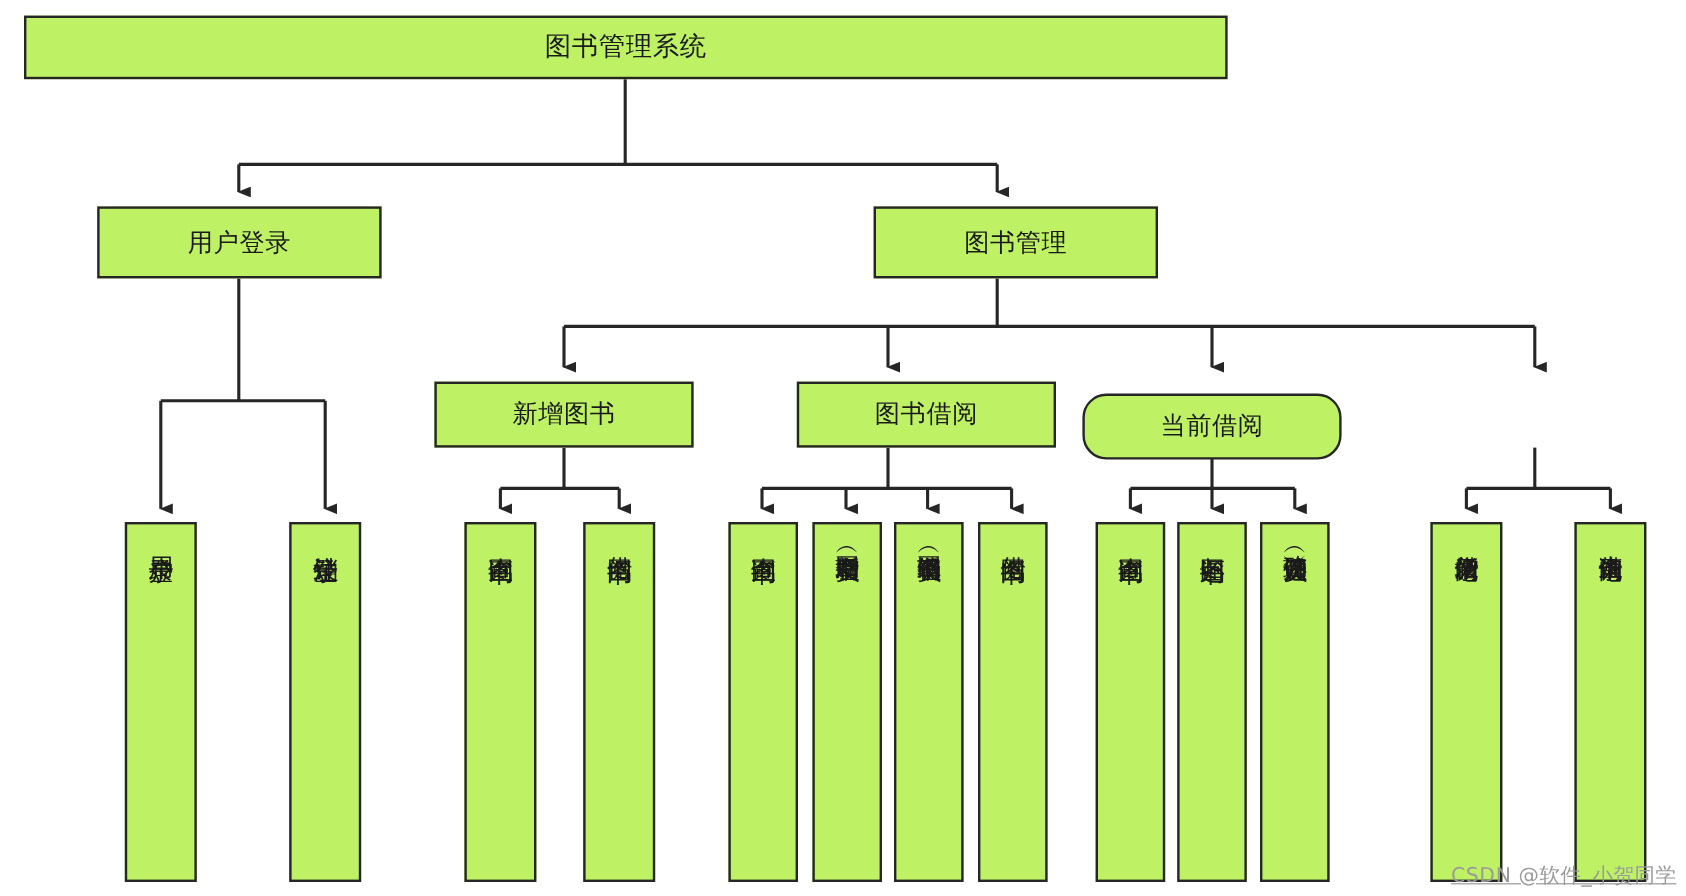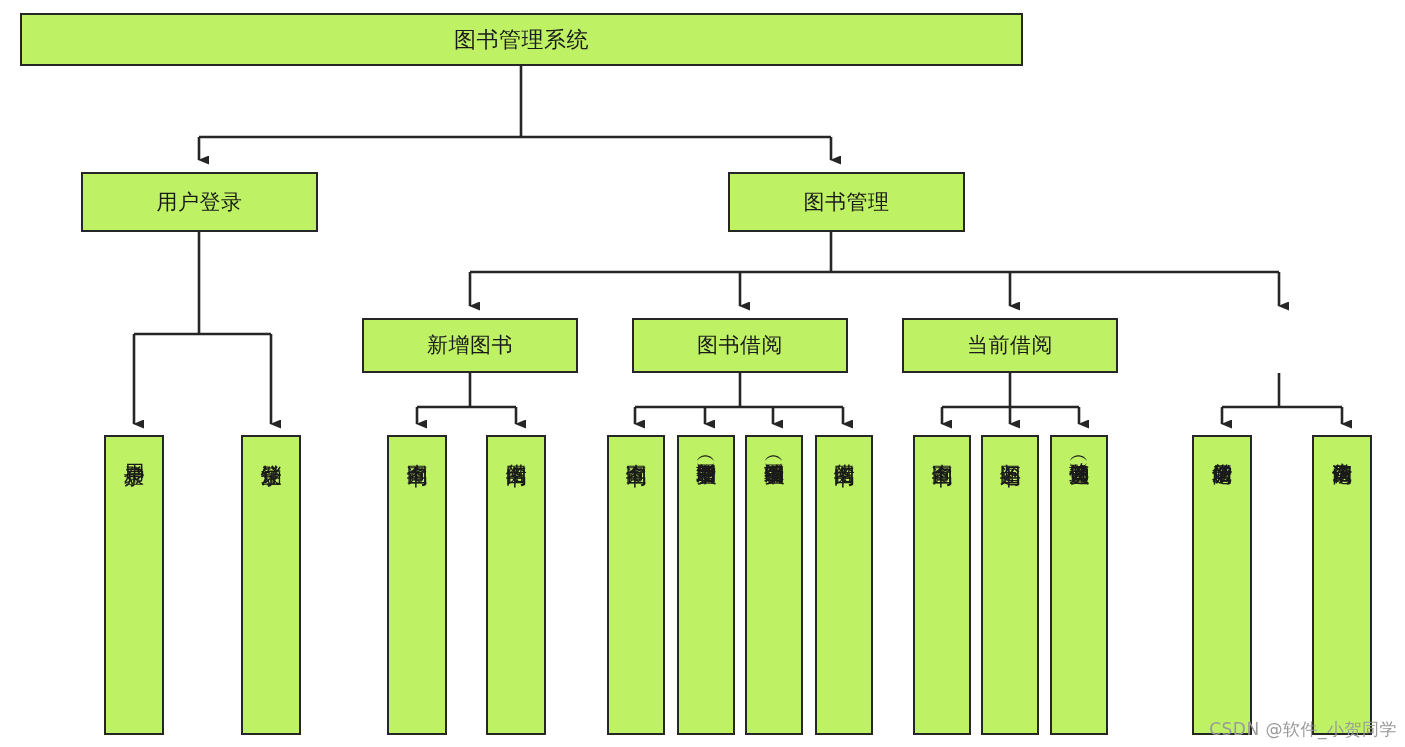--- a/index.html
+++ b/index.html
@@ -60,20 +60,21 @@
   .v-node.tall .lbl{font-size:20px;letter-spacing:0.5px;}
   .watermark{
     position:absolute;
     right:8px;
     bottom:6px;
     font-size:17px;
     color:#9a9a9a;
     white-space:nowrap;
     z-index:9;
     letter-spacing:0.5px;
+    text-decoration:underline;
   }
 </style>
 </head>
 <body>
 
 <div id="stage">
 
   <svg id="wires" viewBox="0 0 1405 747" width="1405" height="747" xmlns="http://www.w3.org/2000/svg">
     <defs>
       <marker id="arrow" markerWidth="9" markerHeight="11" refX="4.5" refY="10" orient="auto" markerUnits="userSpaceOnUse">
@@ -133,25 +134,25 @@
   </div>
 
   <div class="node h-node" style="left:728px;top:172px;width:237px;height:60px;">
     <span class="lbl">图书管理</span>
   </div>
 
   <div class="node h-node" style="left:362px;top:318px;width:216px;height:55px;">
     <span class="lbl">新增图书</span>
   </div>
 
-  <div class="node h-node" style="left:632px;top:318px;width:216px;height:55px;">
+  <div class="node h-node" style="left:664px;top:318px;width:216px;height:55px;">
     <span class="lbl">图书借阅</span>
   </div>
 
-  <div class="node h-node" style="left:902px;top:318px;width:216px;height:55px;">
+  <div class="node h-node" style="left:902px;top:328px;width:216px;height:55px;border-radius:20px;">
     <span class="lbl">当前借阅</span>
   </div>
 
 
   <div class="node v-node" style="left:104px;top:435px;width:60px;height:300px;">
     <span class="lbl">用户登录</span>
   </div>
 
   <div class="node v-node" style="left:241px;top:435px;width:60px;height:300px;">
     <span class="lbl">注销登录</span>

